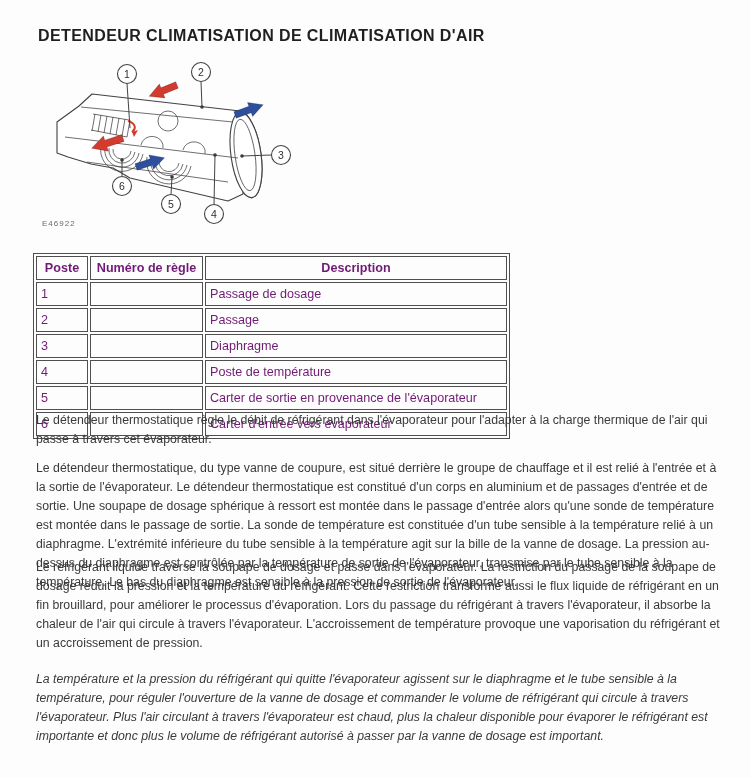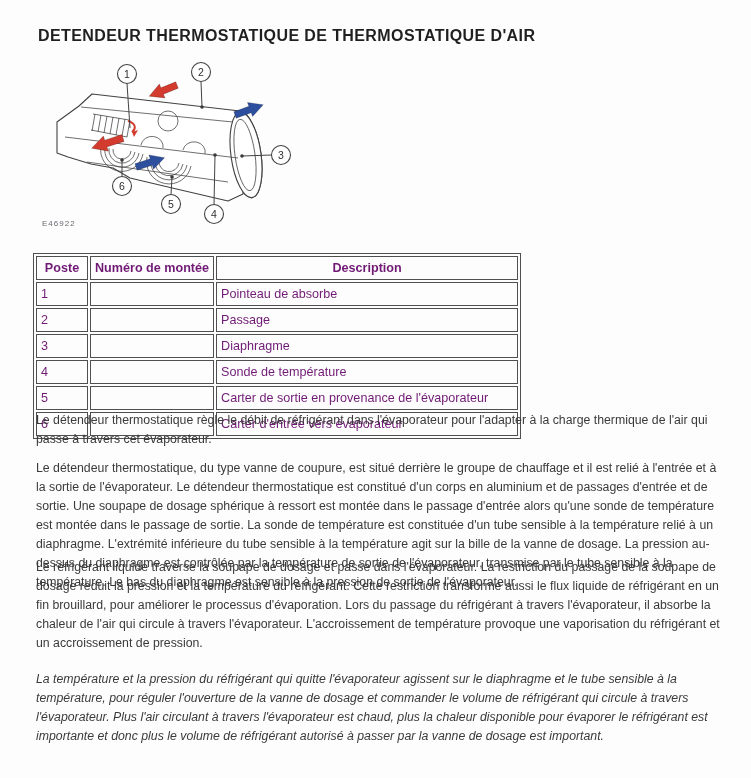--- a/index.html
+++ b/index.html
@@ -70,21 +70,21 @@
   .p1 { top: 411px; }
   .p2 { top: 459px; }
   .p3 { top: 558px; }
   .p4 { top: 670px; font-style: italic; }
 </style>
 </head>
 <body>
 
 <div class="page">
 
-  <h1 class="doc-title">DETENDEUR THERMOSTATIQUE DE THERMOSTATIQUE D'AIR</h1>
+  <h1 class="doc-title">DETENDEUR CLIMATISATION DE CLIMATISATION D'AIR</h1>
 
   <div class="figure-wrap">
     <svg width="300" height="180" viewBox="0 0 300 180">
 
       <ellipse class="fillwhite line" cx="211" cy="97" rx="15" ry="43" transform="rotate(-8 211 97)"></ellipse>
 
       <path class="fillwhite line" d="M 22,64 L 44,48 L 57,36 L 205,53 L 210,58 L 208,136 L 193,143 L 133,129 L 95,120 L 78,110 L 56,106 L 33,99 L 22,95 Z"></path>
 
       <ellipse class="fillwhite line" cx="211" cy="97" rx="15" ry="43" transform="rotate(-8 211 97)"></ellipse>
       <ellipse class="thin" cx="210" cy="97" rx="10" ry="36" transform="rotate(-8 210 97)"></ellipse>
@@ -171,44 +171,44 @@
       </g>
 
       <text class="fig-code" x="7" y="168">E46922</text>
     </svg>
   </div>
 
   <table class="parts-table">
     <thead>
       <tr>
         <th class="col-poste">Poste</th>
-        <th class="col-num">Numéro de montée</th>
+        <th class="col-num">Numéro de règle</th>
         <th class="col-desc">Description</th>
       </tr>
     </thead>
     <tbody>
       <tr>
         <td class="col-poste">1</td>
         <td class="col-num"></td>
-        <td class="col-desc">Pointeau de absorbe</td>
+        <td class="col-desc">Passage de dosage</td>
       </tr>
       <tr>
         <td class="col-poste">2</td>
         <td class="col-num"></td>
         <td class="col-desc">Passage</td>
       </tr>
       <tr>
         <td class="col-poste">3</td>
         <td class="col-num"></td>
         <td class="col-desc">Diaphragme</td>
       </tr>
       <tr>
         <td class="col-poste">4</td>
         <td class="col-num"></td>
-        <td class="col-desc">Sonde de température</td>
+        <td class="col-desc">Poste de température</td>
       </tr>
       <tr>
         <td class="col-poste">5</td>
         <td class="col-num"></td>
         <td class="col-desc">Carter de sortie en provenance de l'évaporateur</td>
       </tr>
       <tr>
         <td class="col-poste">6</td>
         <td class="col-num"></td>
         <td class="col-desc">Carter d'entrée vers évaporateur</td>

